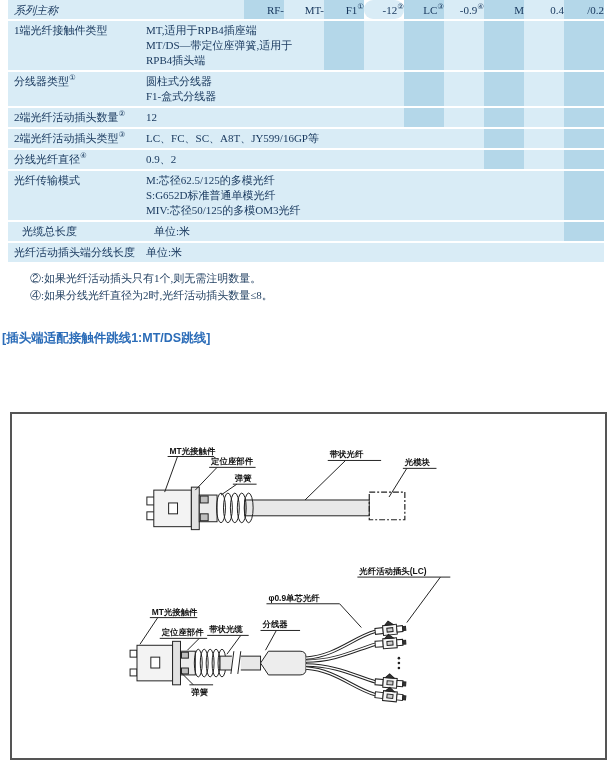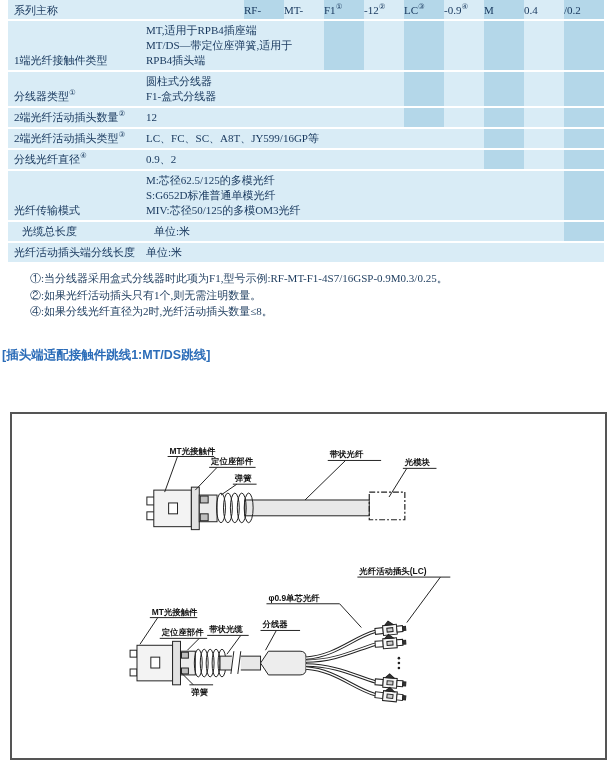--- a/index.html
+++ b/index.html
@@ -3,24 +3,24 @@
 <meta charset="utf-8">
 <style>
   html,body{margin:0;padding:0;background:#ffffff;}
   body{width:615px;height:772px;font-family:"Liberation Serif","DejaVu Serif",serif;color:#16365c;overflow:hidden;}
   .page{position:relative;width:615px;height:772px;}
   h1.sec{font-family:"Liberation Sans","DejaVu Sans",sans-serif;font-size:12.5px;font-weight:bold;color:#2b6cb8;margin:0 0 0 2px;padding:7px 0 5px 0;}
   
   .mtable{display:grid;grid-template-columns:236px repeat(9,40px);row-gap:2px;width:596px;margin-left:8px;font-size:11px;line-height:15px;}
   .cl{background:#d9ecf6;}
   .cm{background:#b4d7e9;}
-  .seg{text-align:left;padding-top:3px;height:16px;font-size:11px;}
-  .hlbl{padding:3px 12px 0 6px;height:16px;}
+  .seg{text-align:right;padding-top:3px;height:16px;font-size:11px;}
+  .hlbl{padding:3px 12px 0 6px;height:16px;font-style:italic;}
   .desc{display:flex;align-items:stretch;}
-  .desc .lbl{width:130px;flex:none;padding:2px 0 2px 6px;display:flex;align-items:flex-end;}
+  .desc .lbl{width:130px;flex:none;padding:2px 0 2px 6px;display:flex;align-items:flex-start;}
   .desc .cnt{flex:1;padding:2px 0 2px 2px;display:flex;flex-direction:column;justify-content:center;}
   sup{font-size:7.5px;line-height:0;}
   
   .notes{margin:9px 8px 0 8px;font-size:11px;line-height:15.5px;color:#1d3c5e;}
   .notes p{margin:0 0 1px 0;text-indent:22px;}
   
   .dbox{position:absolute;left:10px;top:412px;width:593px;height:344px;border:2px solid #555;background:#fff;}
   svg text{font-family:"Liberation Sans","DejaVu Sans",sans-serif;font-size:8.5px;font-weight:bold;fill:#111;}
   .ln{stroke:#222;stroke-width:1;fill:none;}
   .part{stroke:#222;stroke-width:1;}
@@ -29,21 +29,21 @@
 <body>
 
 <div class="page">
 
 
   <div class="mtable">
       <div class="cl hlbl" style="grid-area: 1 / 1 / auto / span 1;">系列主称</div>
       <div class="cm seg" style="grid-area: 1 / 2 / auto / span 1;">RF-</div>
       <div class="cl seg" style="grid-area: 1 / 3 / auto / span 1;">MT-</div>
       <div class="cm seg" style="grid-area: 1 / 4 / auto / span 1;">F1<sup>①</sup></div>
-      <div class="cl seg" style="grid-area: 1 / 5 / auto / span 1;">-12<sup>②</sup></div>
+      <div class="cl seg" style="grid-area: 1 / 5 / auto / span 1; border-radius: 9px;">-12<sup>②</sup></div>
       <div class="cm seg" style="grid-area: 1 / 6 / auto / span 1;">LC<sup>③</sup></div>
       <div class="cl seg" style="grid-area: 1 / 7 / auto / span 1;">-0.9<sup>④</sup></div>
       <div class="cm seg" style="grid-area: 1 / 8 / auto / span 1;">M</div>
       <div class="cl seg" style="grid-area: 1 / 9 / auto / span 1;">0.4</div>
       <div class="cm seg" style="grid-area: 1 / 10 / auto / span 1;">/0.2</div>
       <div class="cl desc" style="grid-area: 2 / 1 / auto / span 3;">
         <div class="lbl">
           <span>1端光纤接触件类型</span>
         </div>
         <div class="cnt">
@@ -135,21 +135,20 @@
         <div class="lbl">
           <span>光纤活动插头端分线长度</span>
         </div>
         <div class="cnt">
           <div>单位:米</div>
         </div>
       </div>
     </div>
 
   <div class="notes">
-      <p>①:当分线器采用盒式分线器时此项为F1,型号示例:RF-MT-F1-4S7/16GSP-0.9M0.3/0.25。</p>
       <p>②:如果光纤活动插头只有1个,则无需注明数量。</p>
       <p>④:如果分线光纤直径为2时,光纤活动插头数量≤8。</p>
     </div>
 
   <h1 class="sec" style="margin-top:20px;">[插头端适配接触件跳线1:MT/DS跳线]</h1>
 
   <div class="dbox">
     <svg width="589" height="340" viewBox="0 0 593 344">
 
       <g>

